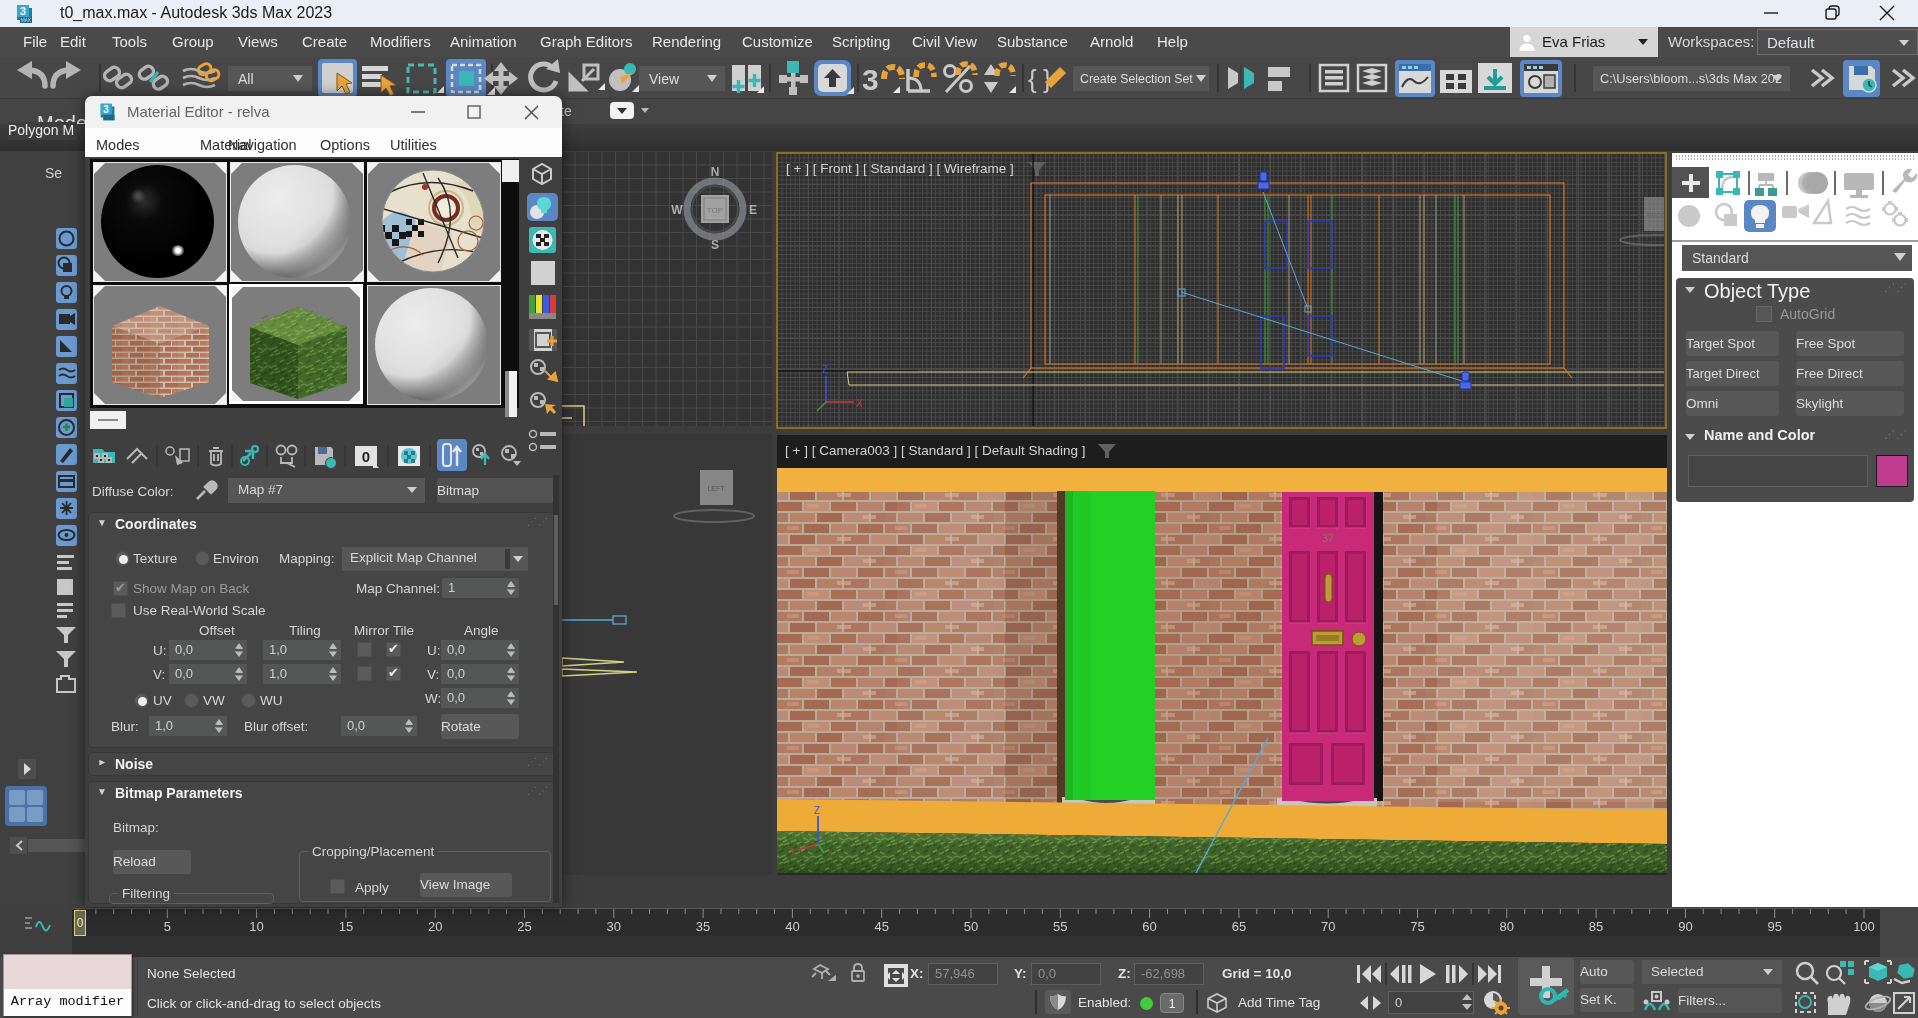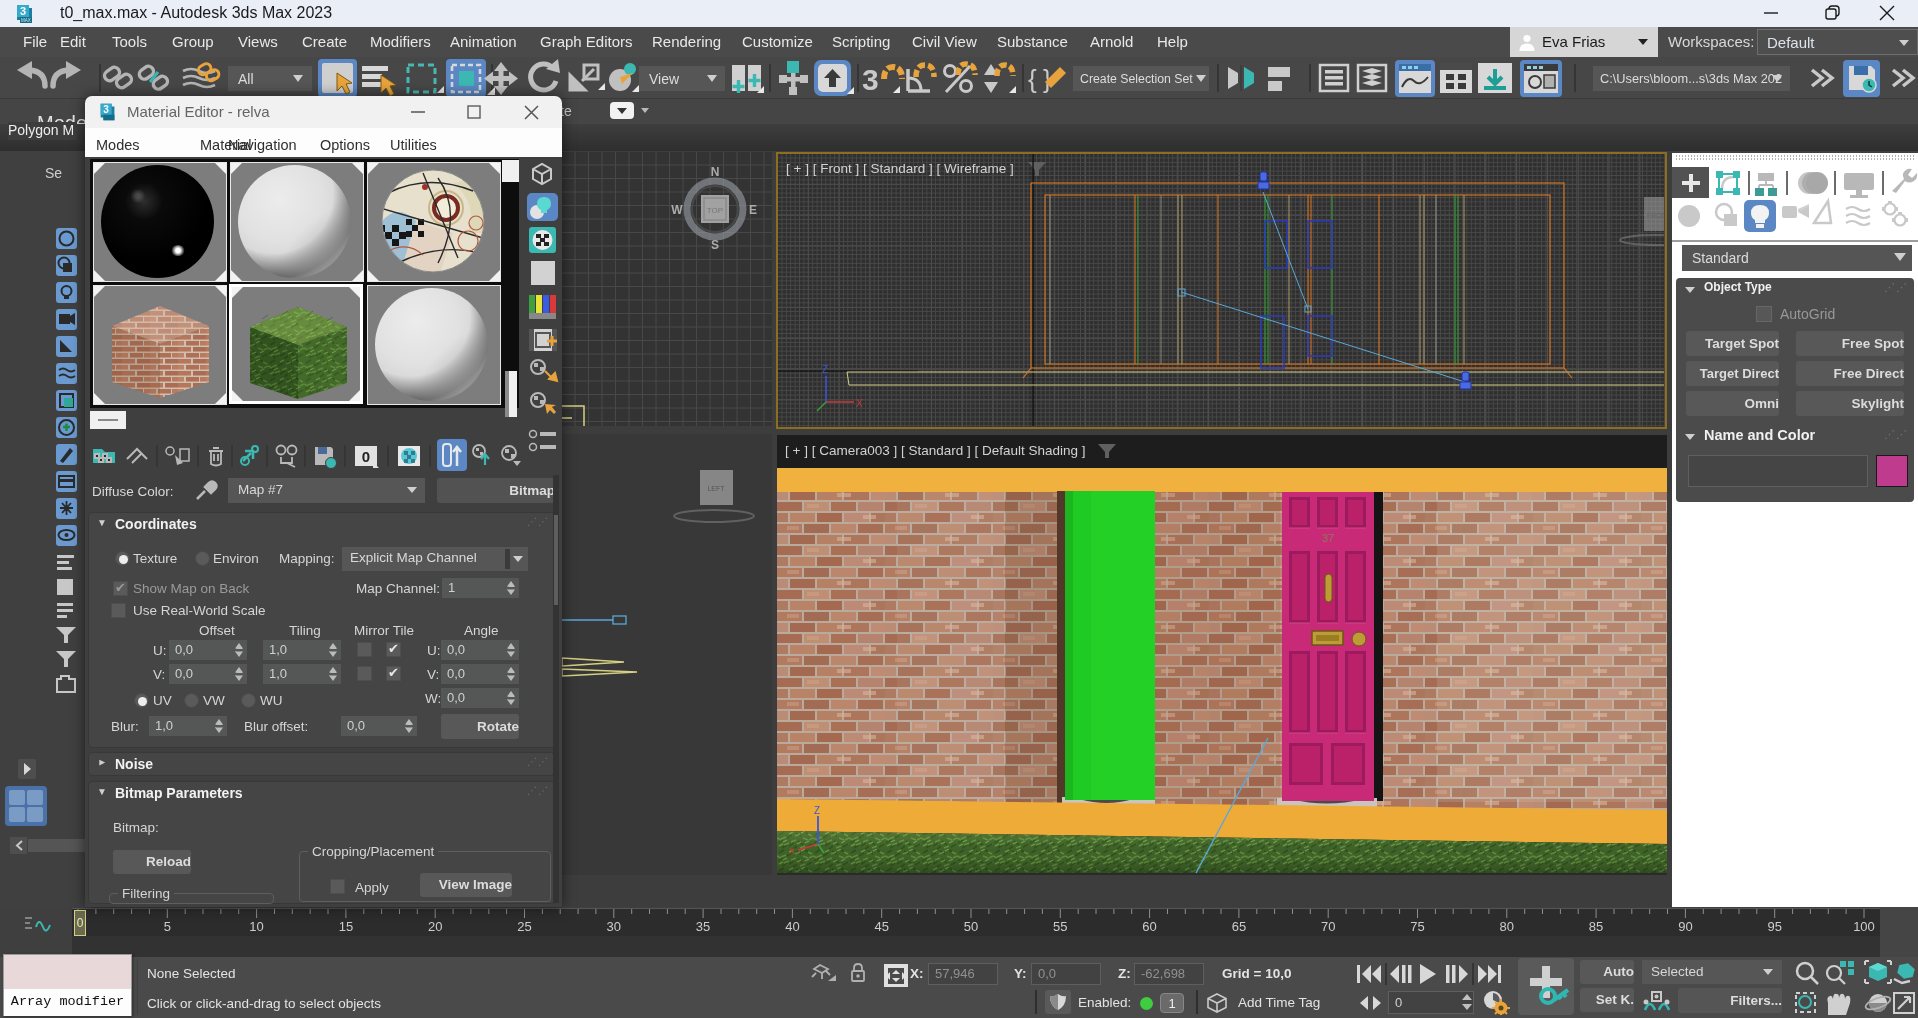--- a/index.html
+++ b/index.html
@@ -84,21 +84,21 @@
 .chk.on::after { content:"\2714"; position:absolute; left:1px; top:-2px; color:#e8e8e8; font-size:13px; }
 .chk.on.gray::after { color:#999; }
 .spinfield { position:absolute; height:20px; background:#555757; }
 .spinfield span { position:absolute; left:6px; top:2px; font-size:13px; color:#cfcfcf; }
 .spinfield::after { content:""; position:absolute; right:4px; top:3px; width:8px; height:14px;
   background:linear-gradient(#bbb 0 40%, transparent 40% 60%, #bbb 60% 100%);
   clip-path:polygon(50% 0, 100% 40%, 0 40%, 50% 0, 0 60%, 100% 60%, 50% 100%, 0 60%, 100% 40%, 0 40%); }
 .grp { position:absolute; border:1px solid #5e5e5e; border-radius:4px; color:#d5d5d5; }
 .grp legend { font-size:13.5px; margin-left:8px; padding:0 4px; }
 .btn { position:absolute; background:#585858; border-radius:3px; color:#dcdcdc;
-  text-align:right; font-size:13.5px;font-weight:bold; }
+  text-align:left; font-size:13.5px; }
 .field { position:absolute; background:#525252; color:#c8c8c8; font-size:13px; }
 .ddown { position:absolute; background:#565656; color:#d8d8d8; font-size:13.5px; }
 .arrow-d { position:absolute; width:0; height:0; border-left:5px solid transparent;
   border-right:5px solid transparent; border-top:6px solid #cfcfcf; }
 </style>
 </head>
 <body>
 <div id="stage">
   <div class="abs" id="titlebar">
     <svg class="abs" style="left:13px;top:2px;" width="24" height="24" viewBox="0 0 24 24">
@@ -666,21 +666,21 @@
       <path d="M88 52 Q97 52 97 60 Q97 65 93 67 L93 70 L83 70 L83 67 Q79 65 79 60 Q79 52 88 52 Z" fill="#f2f2f2"></path>
       <rect x="84" y="71" width="8" height="4" fill="#f2f2f2"></rect>
       <line x1="0" y1="88" x2="246" y2="88" stroke="#3a3a3a" stroke-width="1"></line>
       <rect x="10" y="92" width="230" height="26" fill="#555555"></rect>
       <text x="20" y="110" font-size="14" fill="#dcdcdc">Standard</text>
       <path d="M222 100 L234 100 L228 108 Z" fill="#cfcfcf"></path>
     </svg>
 
     <div class="abs" style="left:4px;top:125px;width:238px;height:170px;background:#4b4b4b;border-radius:4px;">
       <div class="arrow-d" style="left:9px;top:9px;border-top-color:#cfcfcf;"></div>
-      <span style="position:absolute;left:28px;top:2px;font-size:12px;font-weight:bold;color:#f0f0f0;">Object Type</span>
+      <span style="position:absolute;left:28px;top:2px;font-size:20px;font-weight:normal;color:#f0f0f0;">Object Type</span>
       <span style="position:absolute;right:6px;top:3px;color:#777;font-size:11px;letter-spacing:1px;">⋰⋰</span>
       <div class="abs" style="left:80px;top:28px;width:16px;height:16px;background:#575757;border:1px solid #666;"></div>
       <span style="position:absolute;left:104px;top:28px;color:#989898;font-size:14px;">AutoGrid</span>
       <div class="btn" style="left:10px;top:53px;width:93px;height:25px;line-height:25px;">Target Spot</div>
       <div class="btn" style="left:120px;top:53px;width:108px;height:25px;line-height:25px;">Free Spot</div>
       <div class="btn" style="left:10px;top:83px;width:93px;height:25px;line-height:25px;font-size:13px;">Target Direct</div>
       <div class="btn" style="left:120px;top:83px;width:108px;height:25px;line-height:25px;">Free Direct</div>
       <div class="btn" style="left:10px;top:113px;width:93px;height:25px;line-height:25px;">Omni</div>
       <div class="btn" style="left:120px;top:113px;width:108px;height:25px;line-height:25px;">Skylight</div>
     </div>

